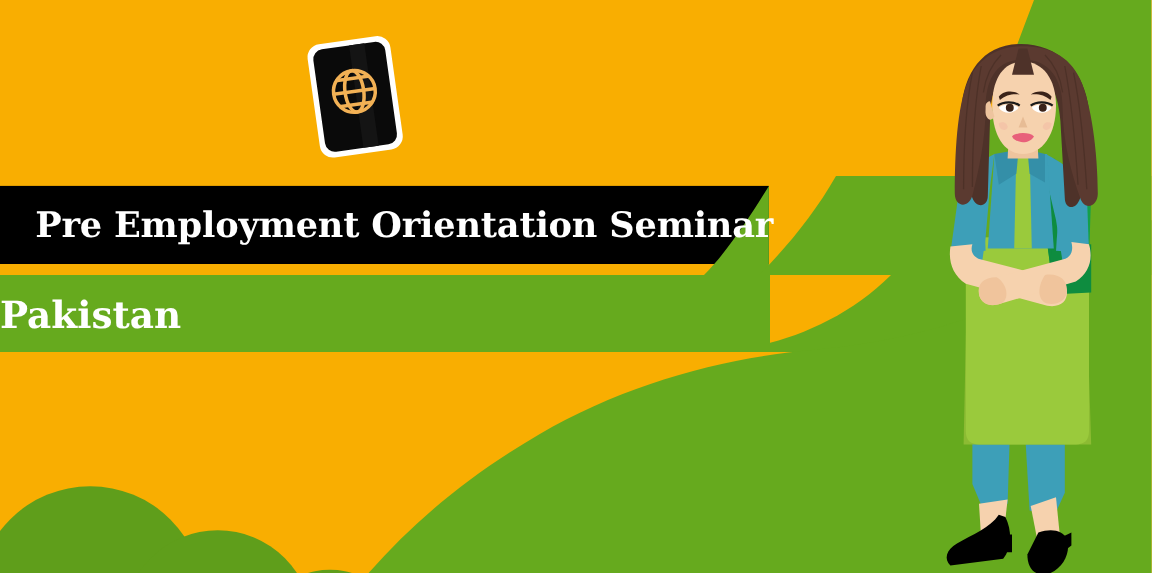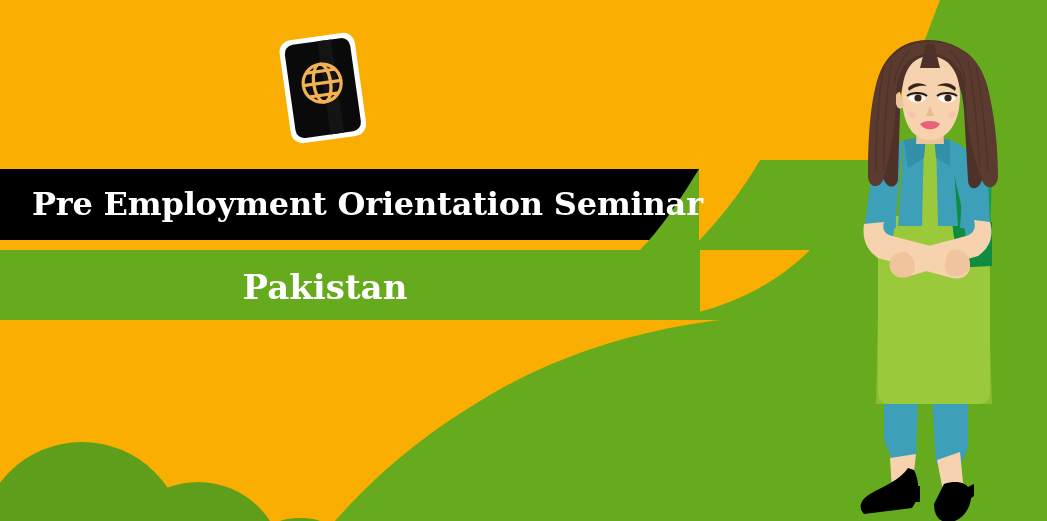--- a/index.html
+++ b/index.html
@@ -40,21 +40,20 @@
     letter-spacing:-0.2px;
     white-space:nowrap;
     line-height:44px;
   }
 
   
   #subtitle{
     position:absolute;
     left:0; top:266px;
     width:650px;
-    text-align:center;
     z-index:8;
     color:#ffffff;
     font-family:"DejaVu Serif", serif;
     font-size:34px;
     font-weight:bold;
     line-height:42px;
   }
 
   
   #passport-icon{

